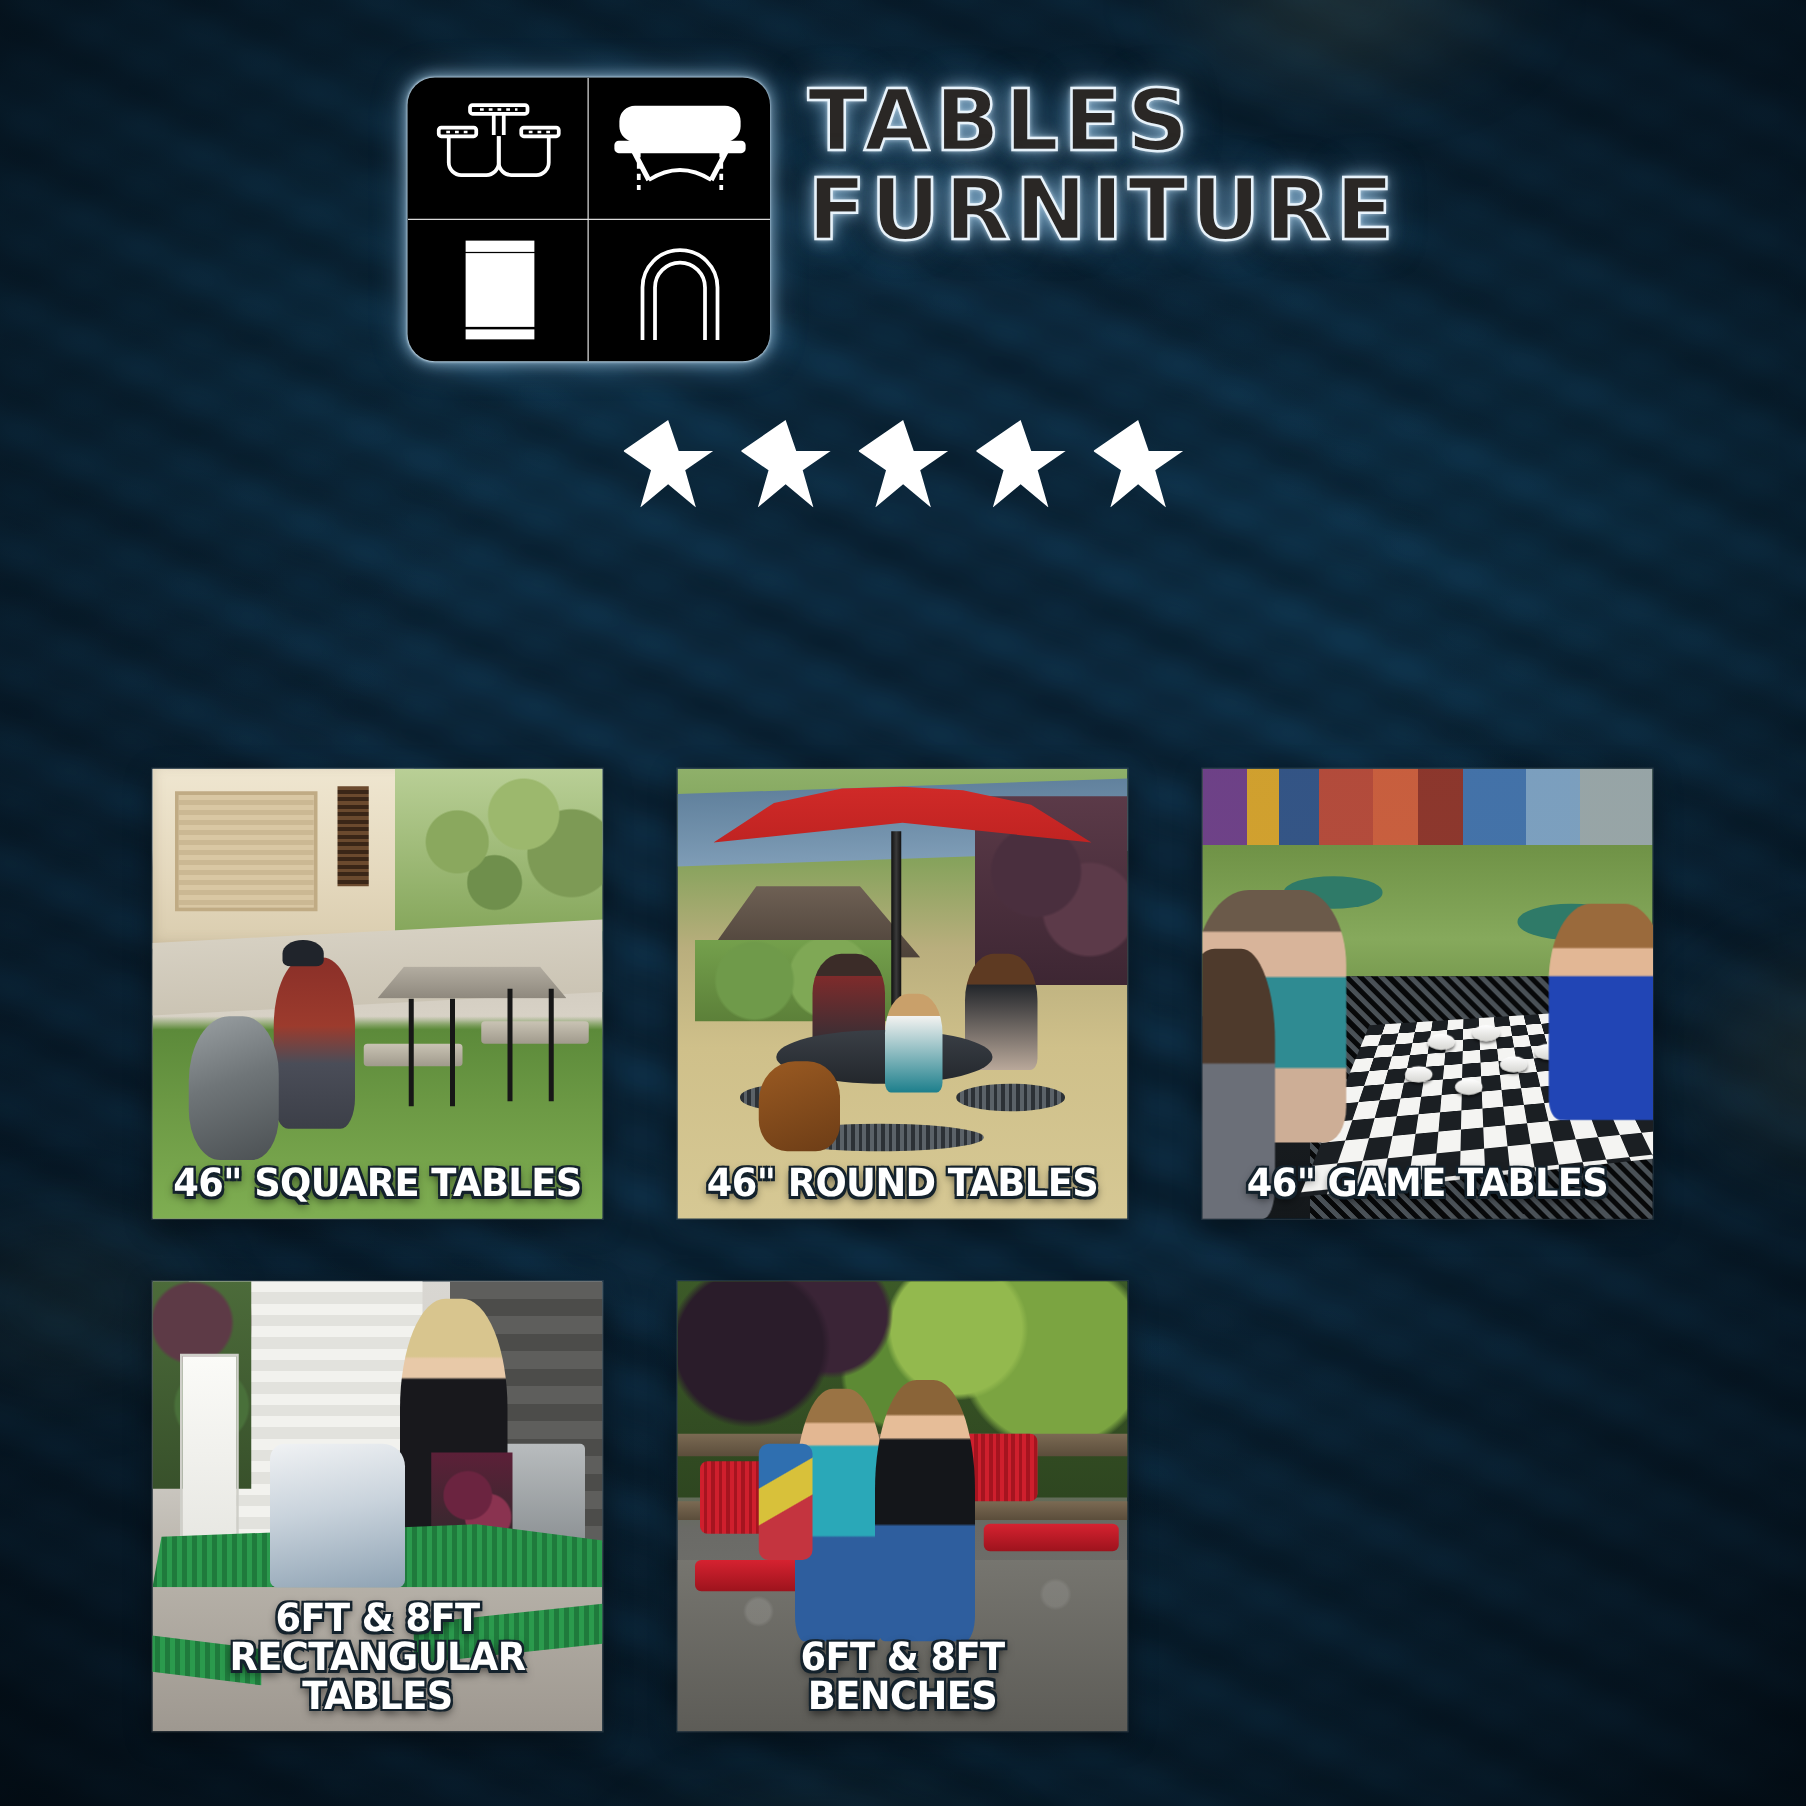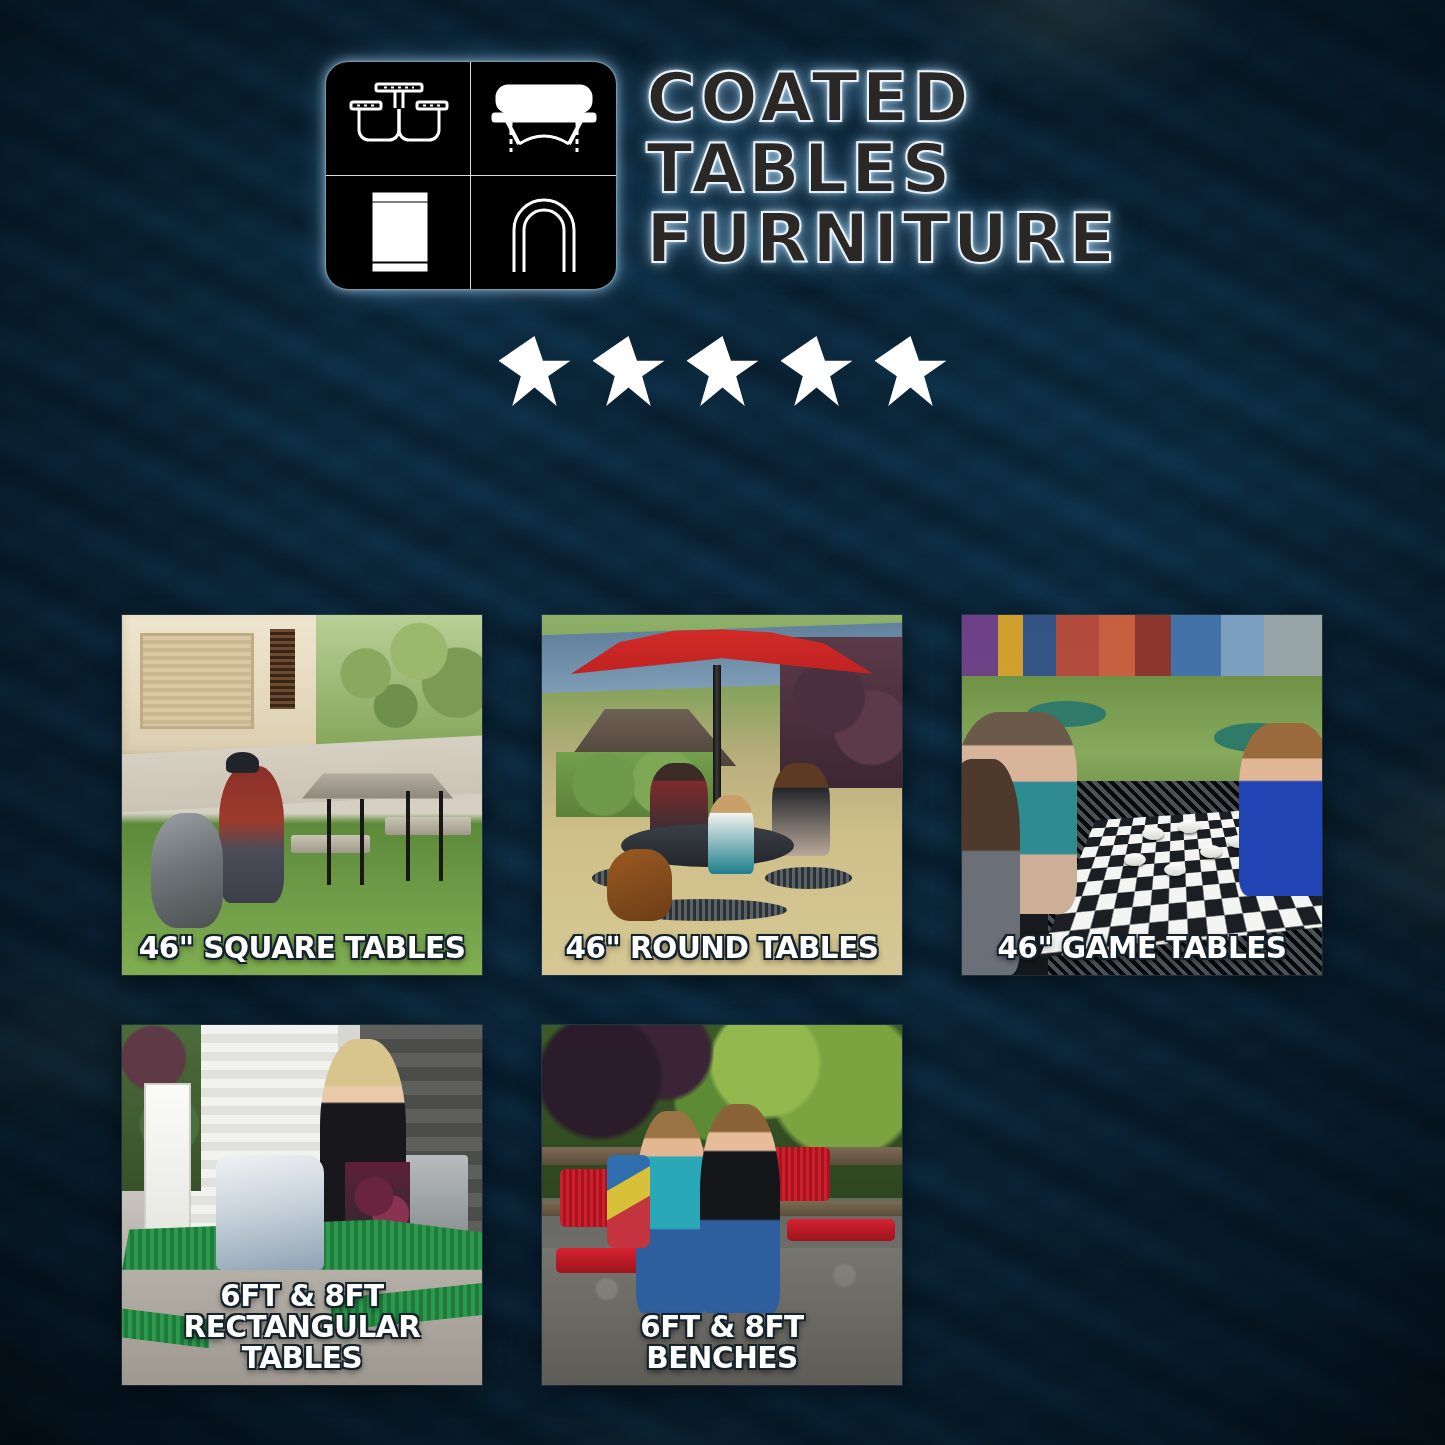--- a/index.html
+++ b/index.html
@@ -607,21 +607,20 @@
       </div>
       <div class="logo-cell">
         <svg width="96" height="92" viewBox="0 0 96 92" fill="none" stroke="#fff" stroke-width="3">
           <path d="M18 86 V44 a30 30 0 0 1 60 0 V86"></path>
           <path d="M28 86 V44 a20 20 0 0 1 40 0 V86"></path>
         </svg>
       </div>
     </div>
 
     <div class="brand">
-      <div class="brand-line">COATED</div>
       <div class="brand-line">TABLES</div>
       <div class="brand-line">FURNITURE</div>
     </div>
   </div>
 
   <div class="stars">
     <div class="star"></div>
     <div class="star"></div>
     <div class="star"></div>
     <div class="star"></div>

